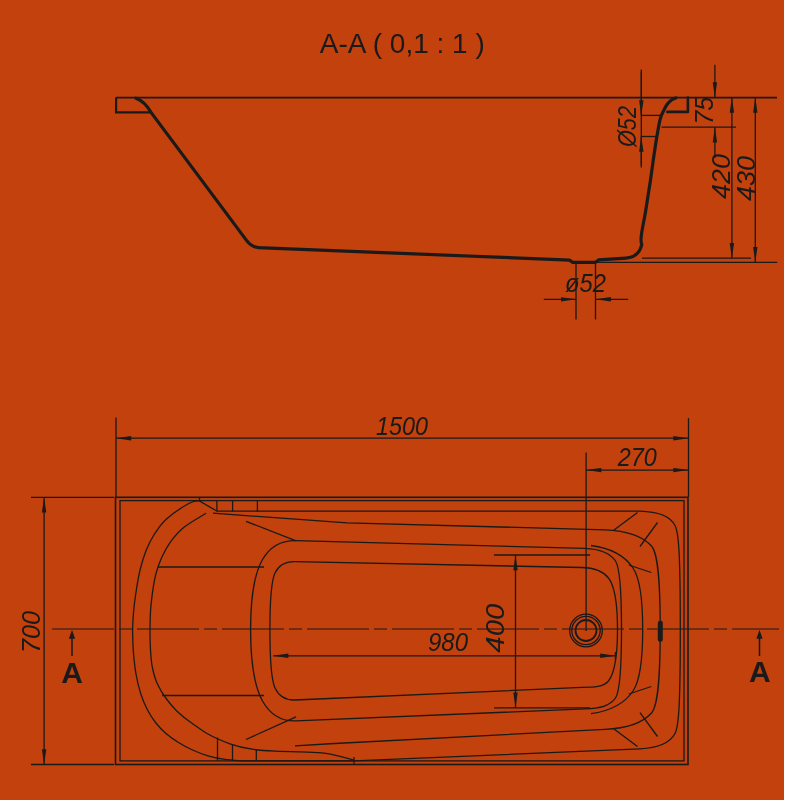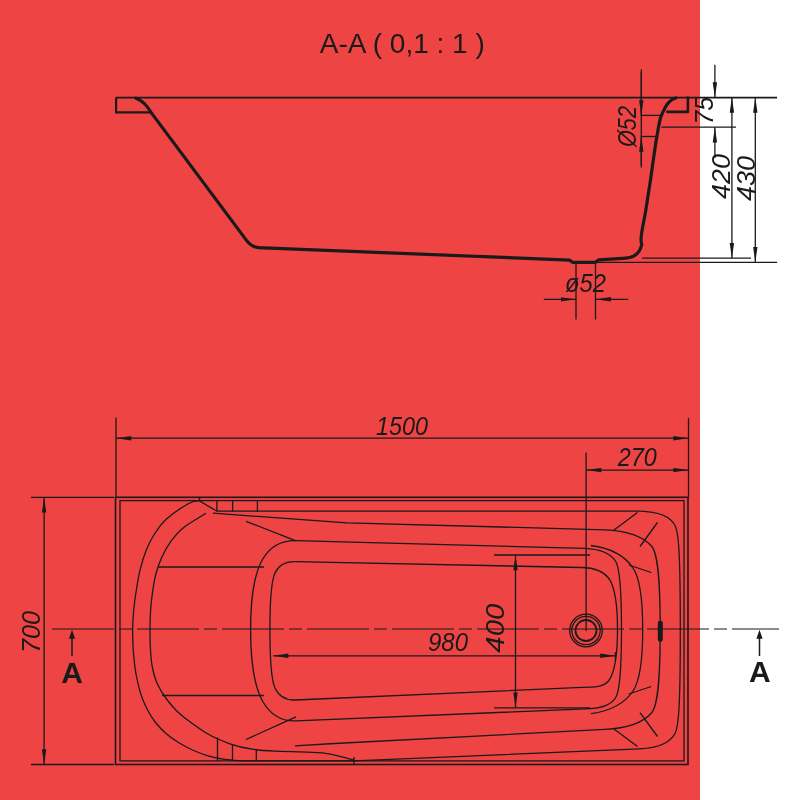--- a/index.html
+++ b/index.html
@@ -1,16 +1,16 @@
 <!DOCTYPE html>
 <html><head>
 <meta charset="utf-8">
 <style>
 html,body{margin:0;padding:0;background:#ffffff;}
-#page{width:700px;height:800px;position:relative;background:#ef4444;}
+#page{width:784px;height:800px;position:relative;background:#c2410c;}
 svg{position:absolute;top:0;left:0;}
 text{font-family:"Liberation Sans",sans-serif;fill:#1a1a1a;}
 .dim{font-style:italic;font-size:25px;}
 .thick{stroke:#1a1a1a;stroke-width:3.2;fill:none;stroke-linecap:round;stroke-linejoin:round;}
 .thin{stroke:#1a1a1a;stroke-width:1.3;fill:none;}
 .med{stroke:#1a1a1a;stroke-width:1.6;fill:none;}
 </style>
 </head>
 <body>
 <div id="page">

